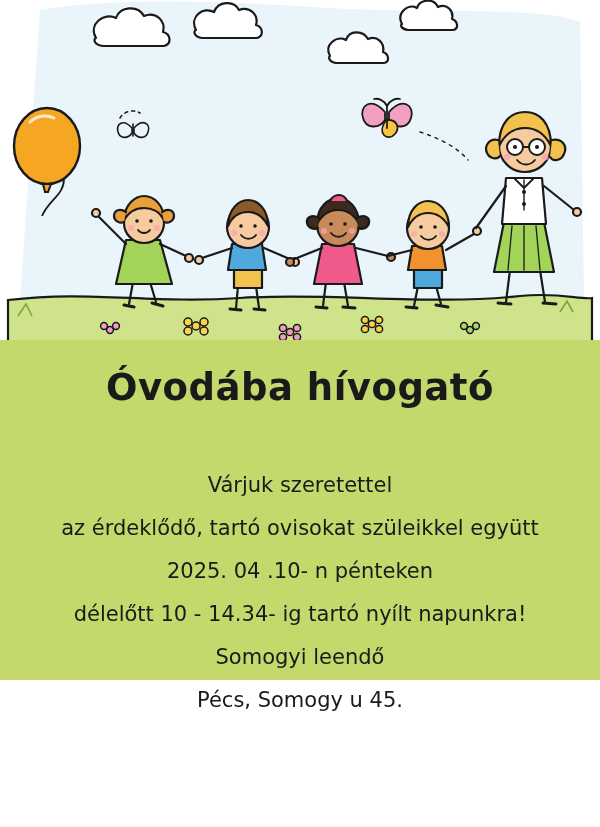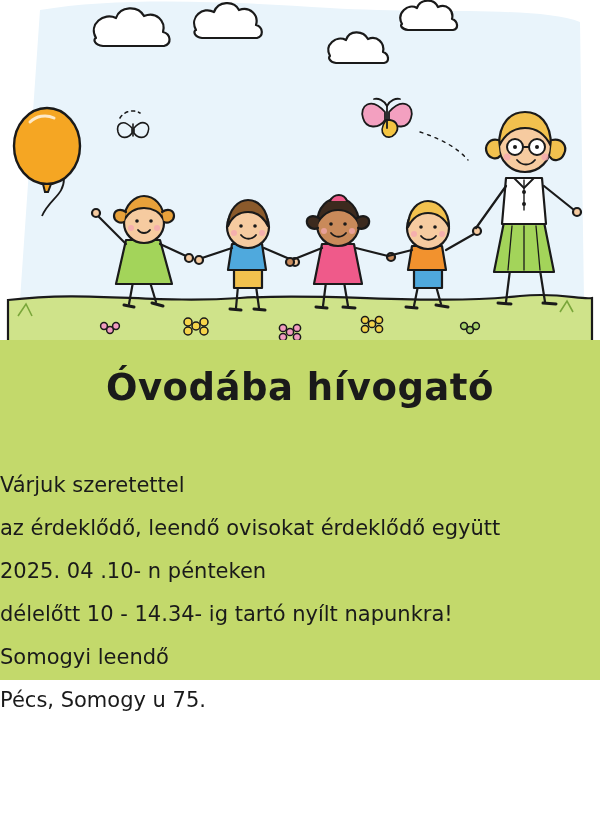--- a/index.html
+++ b/index.html
@@ -64,21 +64,21 @@
     font-weight: 600;
     color: #1a1a1a;
     letter-spacing: 0.5px;
   }
 
   .body-lines {
     position: absolute;
     top: 135px;
     left: 0;
     width: 600px;
-    text-align: left;
+    text-align: center;
   }
   .body-line {
     font-family: "DejaVu Sans", sans-serif;
     font-size: 21px;
     color: #1a1a1a;
     line-height: 1.0;
     margin-bottom: 22px;
     white-space: nowrap;
   }
   .body-line:last-child {
@@ -292,22 +292,22 @@
         <circle cx="507" cy="157" r="3.5" fill="#f5a8b0" stroke="none" opacity="0.8"></circle>
         <circle cx="545" cy="157" r="3.5" fill="#f5a8b0" stroke="none" opacity="0.8"></circle>
       </g>
     </svg>
   </div>
 
   <div class="text-panel">
     <div class="poster-title">Óvodába hívogató</div>
     <div class="body-lines">
       <div class="body-line">Várjuk szeretettel</div>
-      <div class="body-line">az érdeklődő, leendő ovisokat érdeklődő együtt</div>
+      <div class="body-line">az érdeklődő, tartó ovisokat szüleikkel együtt</div>
       <div class="body-line">2025. 04 .10- n pénteken</div>
       <div class="body-line">délelőtt 10 - 14.34- ig tartó nyílt napunkra!</div>
       <div class="body-line">Somogyi leendő</div>
-      <div class="body-line">Pécs, Somogy u 75.</div>
+      <div class="body-line">Pécs, Somogy u 45.</div>
     </div>
   </div>
 
   <div class="bottom-strip"></div>
 </div>
 
 </body></html>

